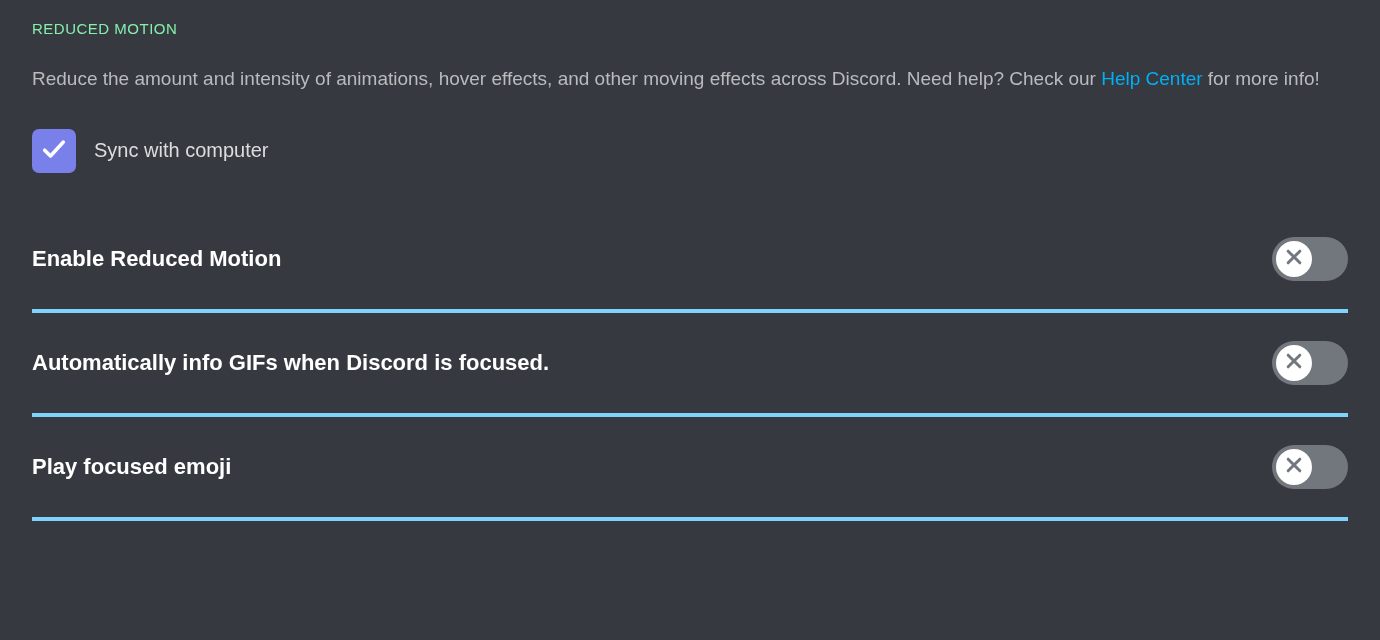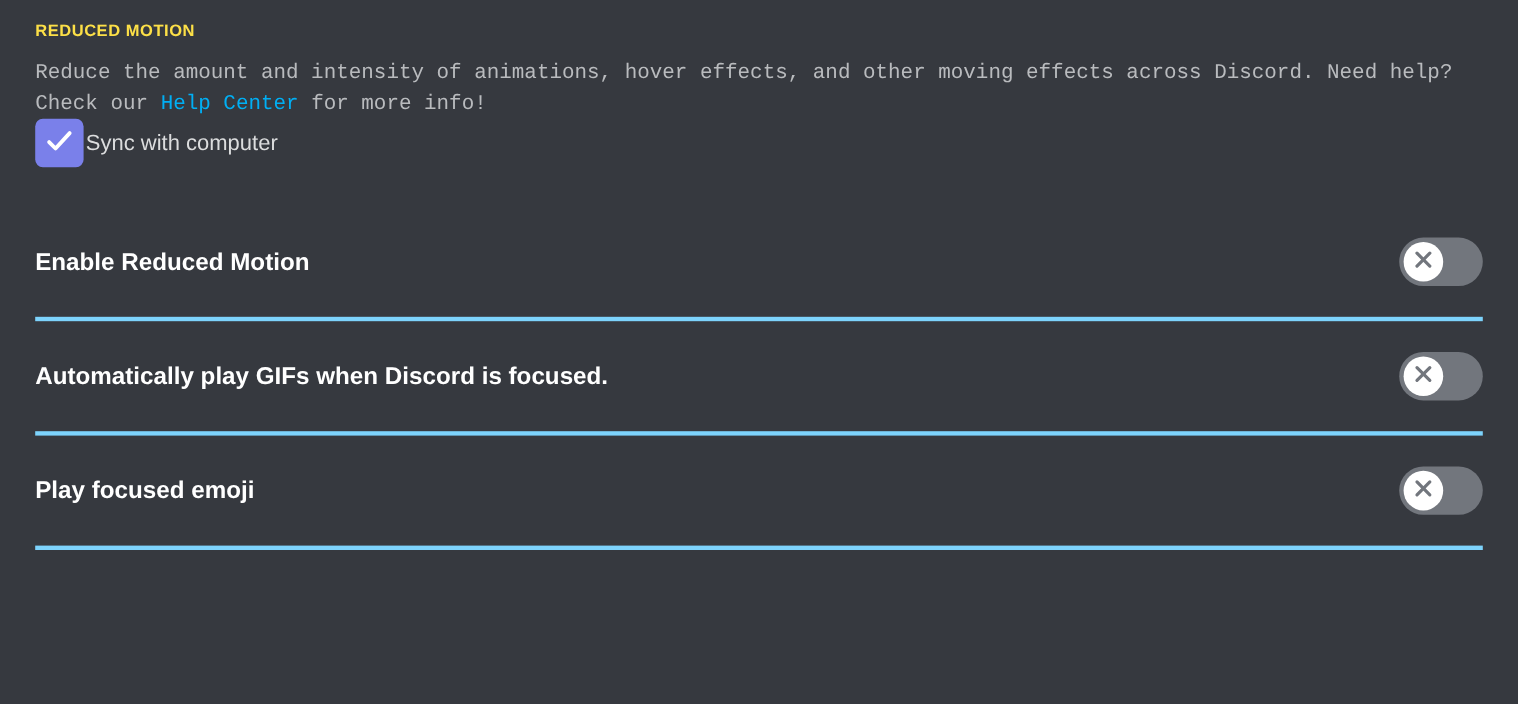--- a/index.html
+++ b/index.html
@@ -10,41 +10,41 @@
     body {
       background-color: #36393f;
       font-family: -apple-system, BlinkMacSystemFont, "Segoe UI", Helvetica, Arial, sans-serif;
       color: #dcddde;
       padding: 20px 32px;
       width: 1380px;
       height: 640px;
     }
     .section-header {
       font-size: 15px;
-      font-weight: 700;
+      font-weight: 400;
       letter-spacing: 0.5px;
-      color: #fde047;
+      color: #86efac;
       text-transform: uppercase;
-      margin-bottom: 16px;
+      margin-bottom: 28px;
     }
     .section-description {
       font-size: 19px;
       line-height: 1.45;
       color: #b9bbbe;
+      margin-bottom: 36px;
       max-width: 1300px;
-      font-family: Liberation Mono, monospace;
     }
     .section-description a {
       color: #00aff4;
       text-decoration: none;
     }
     .checkbox-row {
       display: flex;
       align-items: center;
-      gap: 2px;
+      gap: 18px;
       margin-bottom: 36px;
     }
     .checkbox {
       width: 44px;
       height: 44px;
       background-color: #7a80ea;
       border-radius: 7px;
       display: flex;
       align-items: center;
       justify-content: center;
@@ -137,21 +137,21 @@
         <svg viewBox="0 0 24 24">
             <line x1="5" y1="5" x2="19" y2="19"></line>
             <line x1="19" y1="5" x2="5" y2="19"></line>
           </svg>
       </span>
     </div>
   </div>
 </div>
 
 <div class="setting-row">
-  <div class="setting-label">Automatically play GIFs when Discord is focused.</div>
+  <div class="setting-label">Automatically info GIFs when Discord is focused.</div>
   <div class="toggle">
     <div class="toggle-knob">
       <span>
         <svg viewBox="0 0 24 24">
             <line x1="5" y1="5" x2="19" y2="19"></line>
             <line x1="19" y1="5" x2="5" y2="19"></line>
           </svg>
       </span>
     </div>
   </div>

